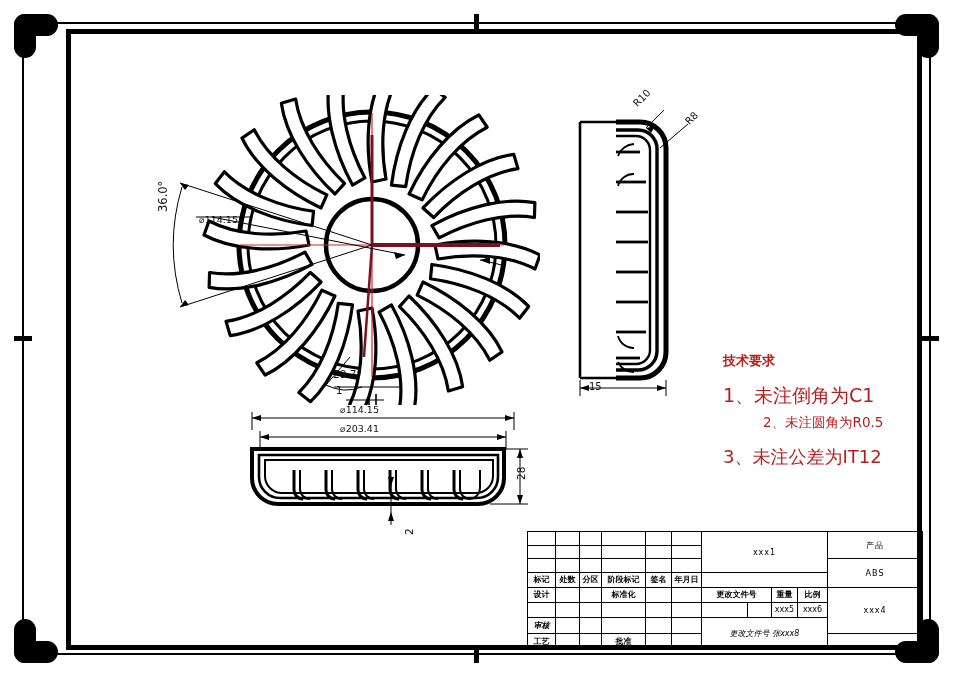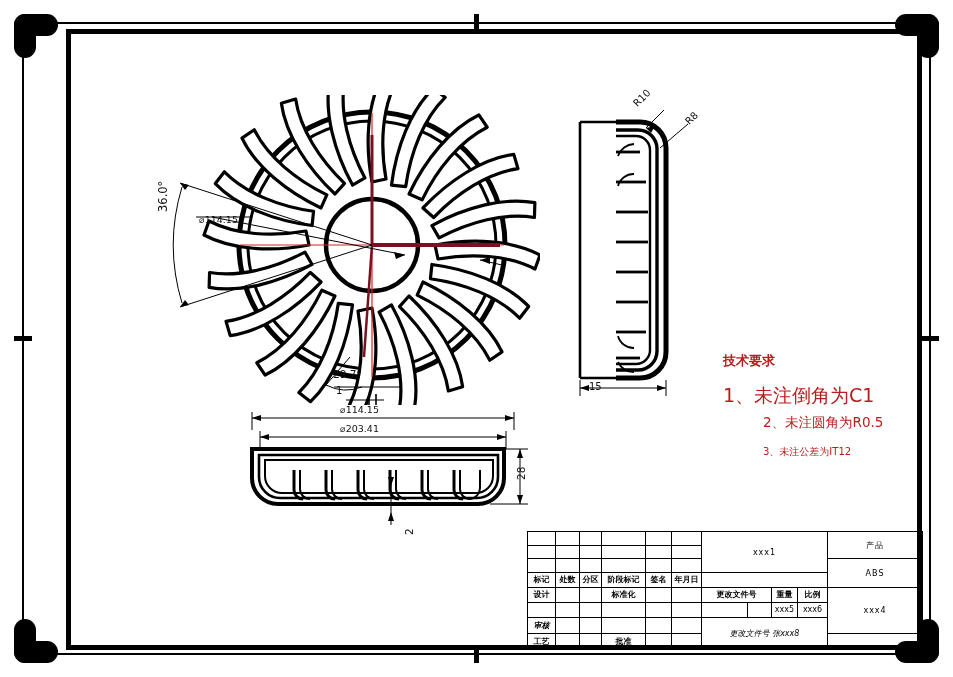--- a/index.html
+++ b/index.html
@@ -280,21 +280,21 @@
   </svg>
 
   <div class="dimtxt" style="left:340px;top:404px;font-size:9.5px;">⌀114.15</div>
   <div class="dimtxt" style="left:340px;top:423px;font-size:9.5px;">⌀203.41</div>
   <div class="dimtxt" style="left:515px;top:480px;font-size:10.5px;transform:rotate(-90deg);transform-origin:left top;">28</div>
   <div class="dimtxt" style="left:403px;top:535px;font-size:10.5px;transform:rotate(-90deg);transform-origin:left top;">2</div>
 
   <div class="tech" style="left:723px;top:352px;font-size:13px;font-weight:bold;">技术要求</div>
   <div class="tech" style="left:723px;top:383px;font-size:19px;">1、未注倒角为C1</div>
   <div class="tech" style="left:723px;top:414px;font-size:13.5px;margin-left:40px;">2、未注圆角为R0.5</div>
-  <div class="tech" style="left:723px;top:445px;font-size:10px;margin-left:40px;">3、未注公差为IT12</div>
+  <div class="tech" style="left:723px;top:445px;font-size:18px;">3、未注公差为IT12</div>
 
 
   <div id="titleblock">
     <table>
       <colgroup>
         <col style="width:28px">
           <col style="width:24px">
           <col style="width:22px">
         <col style="width:44px">
           <col style="width:26px">

